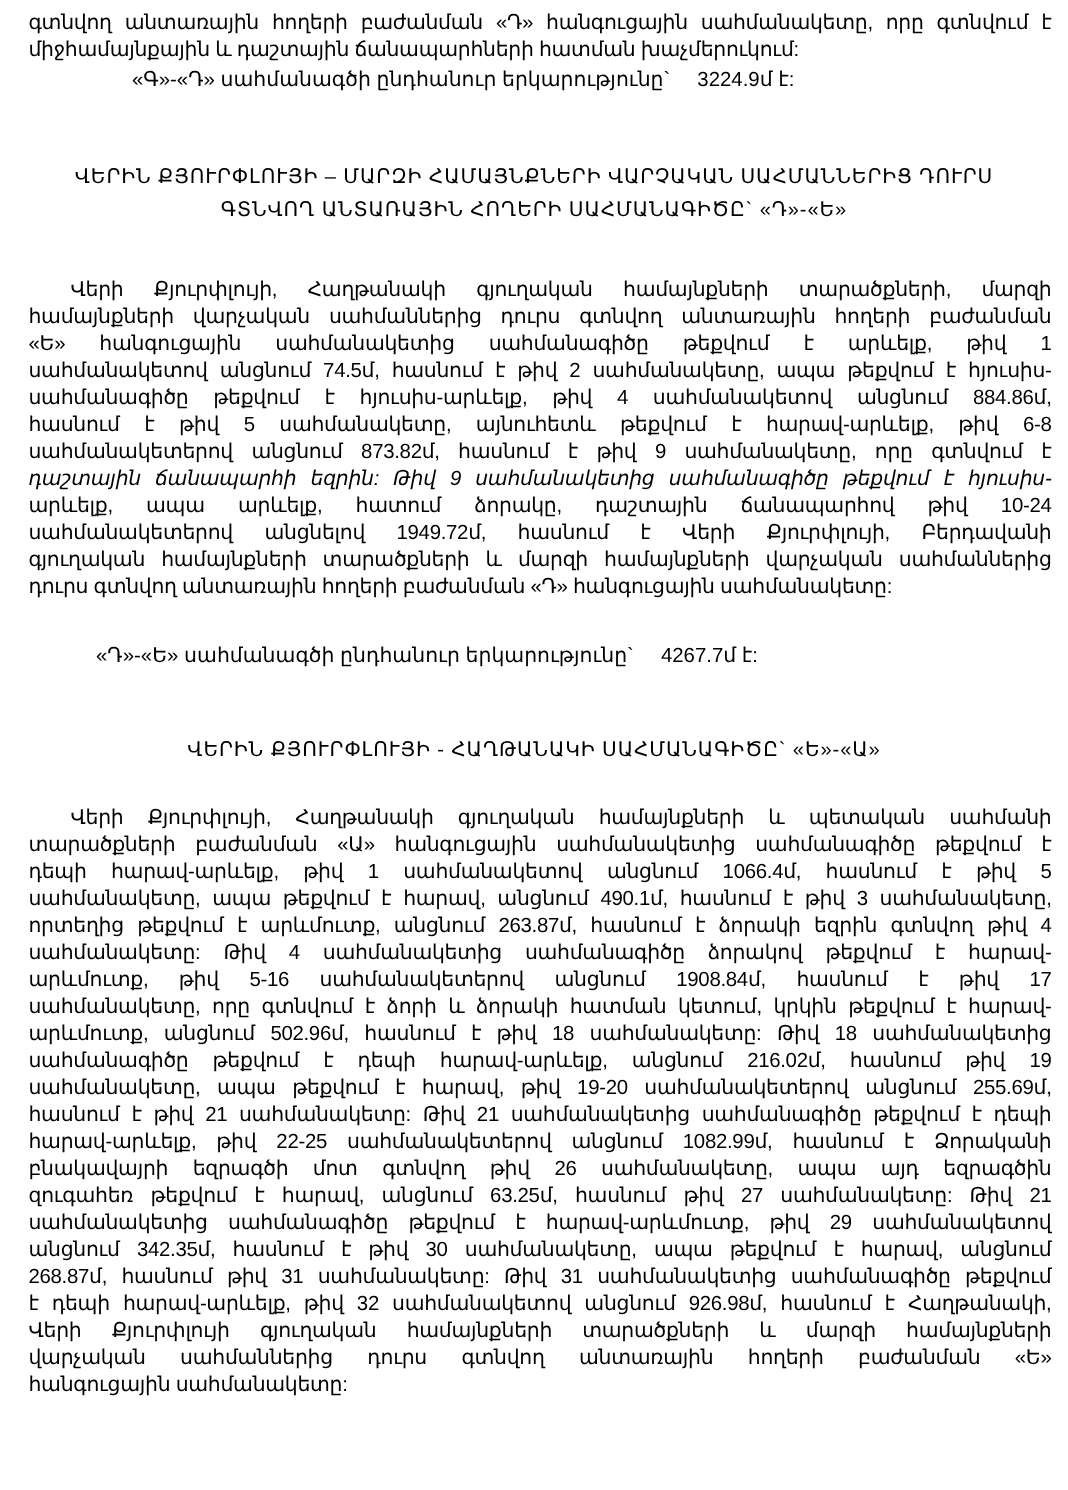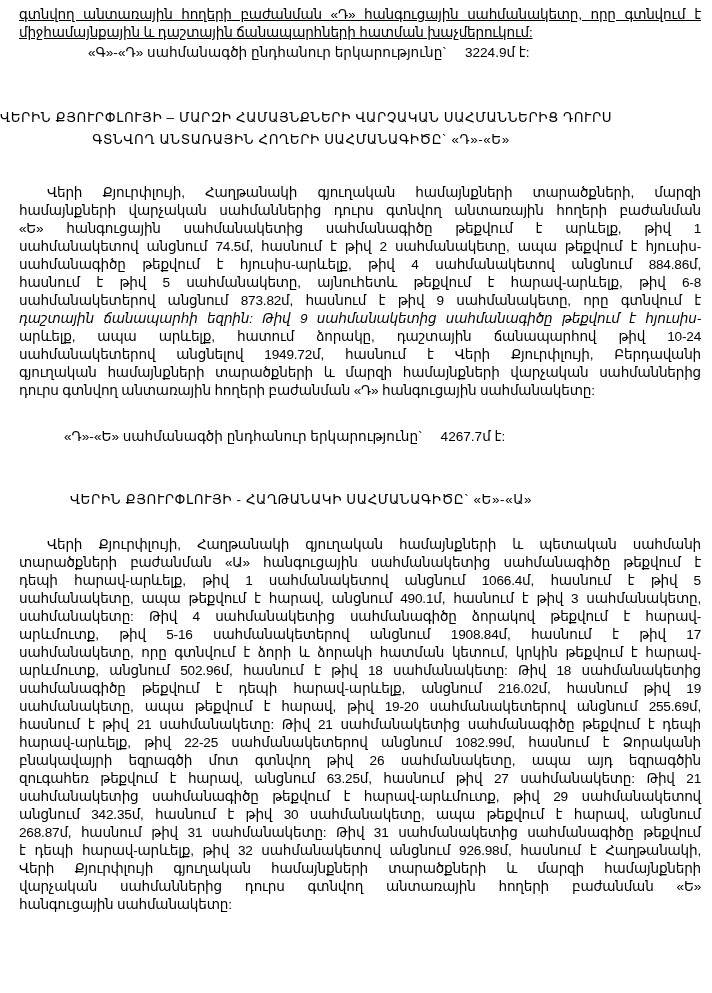--- a/index.html
+++ b/index.html
@@ -50,34 +50,34 @@
       font-size: 13.6px;
       line-height: 18px;
       white-space: nowrap;
     }
     .total .val {
       margin-left: 18px;
     }
     .heading {
       position: absolute;
       left: 0;
-      width: 602px;
+      width: 712px;
       text-align: center;
       font-size: 13.4px;
       line-height: 20px;
       letter-spacing: 0.6px;
       white-space: nowrap;
     }
   </style>
 </head>
 <body>
 
 <div class="page">
 
-  <div class="para" style="top:6px;text-decoration:underline;">
+  <div class="para" style="top:6px;">
     <span class="line" style="display: block;">գտնվող անտառային հողերի բաժանման «Դ» հանգուցային սահմանակետը, որը գտնվում է</span>
     <span class="line last" style="display: block;">միջհամայնքային և դաշտային ճանապարհների հատման խաչմերուկում:</span>
   </div>
   <div class="total" style="top:44px; left:88px;">
     <span>«Գ»-«Դ» սահմանագծի ընդհանուր երկարությունը`</span><span class="val">3224.9մ է:</span>
   </div>
 
   <div class="heading" style="top:108px;">ՎԵՐԻՆ ՔՅՈՒՐՓԼՈՒՅԻ – ՄԱՐԶԻ ՀԱՄԱՅՆՔՆԵՐԻ ՎԱՐՉԱԿԱՆ ՍԱՀՄԱՆՆԵՐԻՑ ԴՈՒՐՍ</div>
   <div class="heading" style="top:130px;">ԳՏՆՎՈՂ ԱՆՏԱՌԱՅԻՆ ՀՈՂԵՐԻ ՍԱՀՄԱՆԱԳԻԾԸ`  «Դ»-«Ե»</div>
 
@@ -100,20 +100,21 @@
     <span>«Դ»-«Ե» սահմանագծի ընդհանուր երկարությունը`</span><span class="val">4267.7մ է:</span>
   </div>
 
   <div class="heading" style="top:490px;">ՎԵՐԻՆ ՔՅՈՒՐՓԼՈՒՅԻ - ՀԱՂԹԱՆԱԿԻ ՍԱՀՄԱՆԱԳԻԾԸ`   «Ե»-«Ա»</div>
 
   <div class="para" style="top:536px;">
     <span class="line indent-first" style="display: block;">Վերի Քյուրփլույի, Հաղթանակի գյուղական համայնքների և պետական սահմանի</span>
     <span class="line" style="display: block;">տարածքների բաժանման «Ա» հանգուցային սահմանակետից սահմանագիծը թեքվում է</span>
     <span class="line" style="display: block;">դեպի հարավ-արևելք, թիվ 1 սահմանակետով անցնում 1066.4մ, հասնում է թիվ 5</span>
     <span class="line" style="display: block;">սահմանակետը, ապա թեքվում է հարավ, անցնում 490.1մ, հասնում է թիվ 3 սահմանակետը,</span>
+    <span class="line" style="display: block;">որտեղից թեքվում է արևմուտք, անցնում 263.87մ, հասնում է ձորակի եզրին գտնվող թիվ 4</span>
     <span class="line" style="display: block;">սահմանակետը: Թիվ 4 սահմանակետից սահմանագիծը ձորակով թեքվում է հարավ-</span>
     <span class="line" style="display: block;">արևմուտք, թիվ 5-16 սահմանակետերով անցնում 1908.84մ, հասնում է թիվ 17</span>
     <span class="line" style="display: block;">սահմանակետը, որը գտնվում է ձորի և ձորակի հատման կետում, կրկին թեքվում է հարավ-</span>
     <span class="line" style="display: block;">արևմուտք, անցնում 502.96մ, հասնում է թիվ 18 սահմանակետը: Թիվ 18 սահմանակետից</span>
     <span class="line" style="display: block;">սահմանագիծը թեքվում է դեպի հարավ-արևելք, անցնում 216.02մ, հասնում թիվ 19</span>
     <span class="line" style="display: block;">սահմանակետը, ապա թեքվում է հարավ, թիվ 19-20 սահմանակետերով անցնում 255.69մ,</span>
     <span class="line" style="display: block;">հասնում է թիվ 21 սահմանակետը: Թիվ 21 սահմանակետից սահմանագիծը թեքվում է դեպի</span>
     <span class="line" style="display: block;">հարավ-արևելք, թիվ 22-25 սահմանակետերով անցնում 1082.99մ, հասնում է Ձորականի</span>
     <span class="line" style="display: block;">բնակավայրի եզրագծի մոտ գտնվող թիվ 26 սահմանակետը, ապա այդ եզրագծին</span>
     <span class="line" style="display: block;">զուգահեռ թեքվում է հարավ, անցնում 63.25մ, հասնում թիվ 27 սահմանակետը: Թիվ 21</span>

